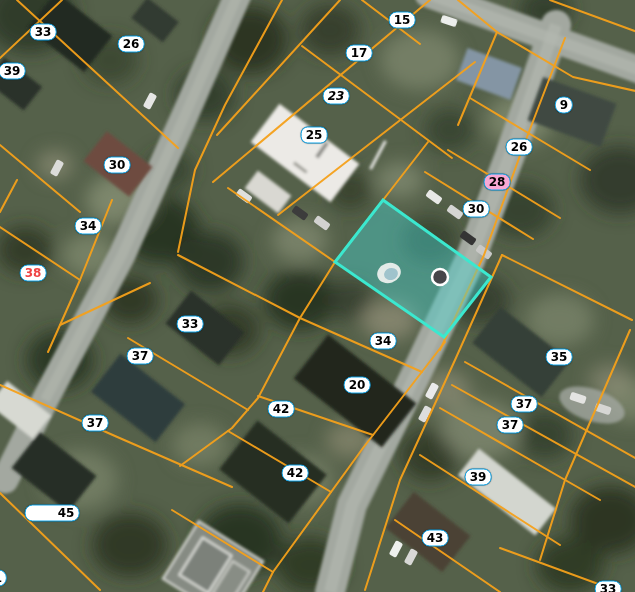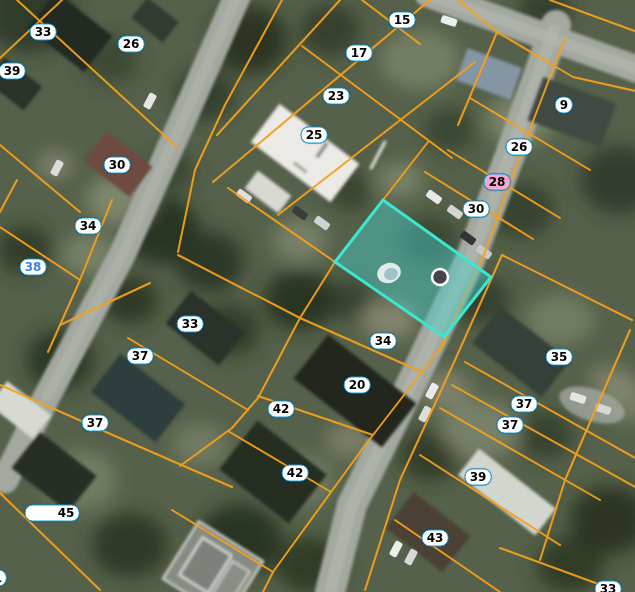--- a/index.html
+++ b/index.html
@@ -202,25 +202,25 @@
       <circle cx="440" cy="277" r="8" fill="#46464a" stroke="#ffffff" stroke-width="2.5"></circle>
     </g>
   </svg>
 
   <div id="labels">
       <div class="parcel-label" style="left: 43px; top: 32px; background: rgb(255, 255, 255); color: rgb(0, 0, 0);">33</div>
       <div class="parcel-label" style="left: 131px; top: 44px; background: rgb(255, 255, 255); color: rgb(0, 0, 0);">26</div>
       <div class="parcel-label" style="left: 12px; top: 71px; background: rgb(255, 255, 255); color: rgb(0, 0, 0);">39</div>
       <div class="parcel-label" style="left: 117px; top: 165px; background: rgb(255, 255, 255); color: rgb(0, 0, 0);">30</div>
       <div class="parcel-label" style="left: 88px; top: 226px; background: rgb(255, 255, 255); color: rgb(0, 0, 0);">34</div>
-      <div class="parcel-label" style="left: 33px; top: 267px; background: rgb(255, 255, 255); color: #3b82f6; text-align: right;">38</div>
+      <div class="parcel-label" style="left: 33px; top: 273px; background: rgb(255, 255, 255); color: #ef4444; text-align: right;">38</div>
       <div class="parcel-label" style="left: 402px; top: 20px; background: rgb(255, 255, 255); color: rgb(0, 0, 0);">15</div>
       <div class="parcel-label" style="left: 359px; top: 53px; background: rgb(255, 255, 255); color: rgb(0, 0, 0);">17</div>
-      <div class="parcel-label" style="left: 336px; top: 96px; background: rgb(255, 255, 255); color: rgb(0, 0, 0);">23</div>
-      <div class="parcel-label" style="left: 314px; top: 135px; background: rgb(255, 255, 255); color: rgb(0, 0, 0);">25</div>
+      <div class="parcel-label" style="left: 336px; top: 96px; background: rgb(255, 255, 255); color: rgb(0, 0, 0); font-style: italic;">23</div>
+      <div class="parcel-label" style="left: 314px; top: 135px; background: rgb(255, 255, 255); color: rgb(0, 0, 0); border-radius: 7px;">25</div>
       <div class="parcel-label" style="left: 564px; top: 105px; background: rgb(255, 255, 255); color: rgb(0, 0, 0);">9</div>
       <div class="parcel-label" style="left: 519px; top: 147px; background: rgb(255, 255, 255); color: rgb(0, 0, 0);">26</div>
       <div class="parcel-label" style="left: 497px; top: 182px; background: #f9a8d4; color: rgb(0, 0, 0);">28</div>
       <div class="parcel-label" style="left: 476px; top: 209px; background: rgb(255, 255, 255); color: rgb(0, 0, 0);">30</div>
       <div class="parcel-label" style="left: 190px; top: 324px; background: rgb(255, 255, 255); color: rgb(0, 0, 0);">33</div>
       <div class="parcel-label" style="left: 140px; top: 356px; background: rgb(255, 255, 255); color: rgb(0, 0, 0);">37</div>
       <div class="parcel-label" style="left: 95px; top: 423px; background: rgb(255, 255, 255); color: rgb(0, 0, 0);">37</div>
       <div class="parcel-label" style="left: 52px; top: 513px; background: rgb(255, 255, 255); color: rgb(0, 0, 0); padding-left: 32px;">45</div>
       <div class="parcel-label" style="left: 383px; top: 341px; background: rgb(255, 255, 255); color: rgb(0, 0, 0);">34</div>
       <div class="parcel-label" style="left: 357px; top: 385px; background: rgb(255, 255, 255); color: rgb(0, 0, 0);">20</div>

